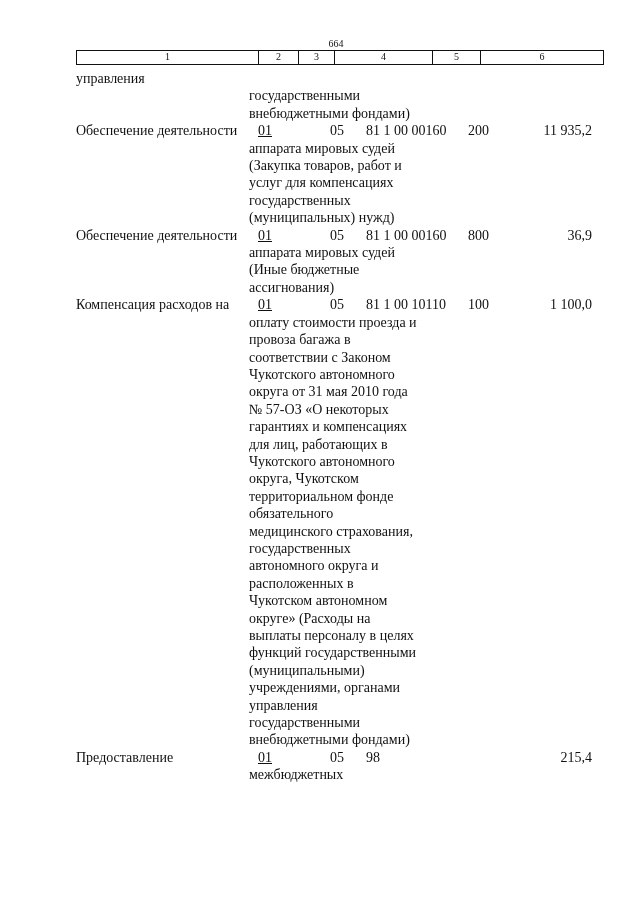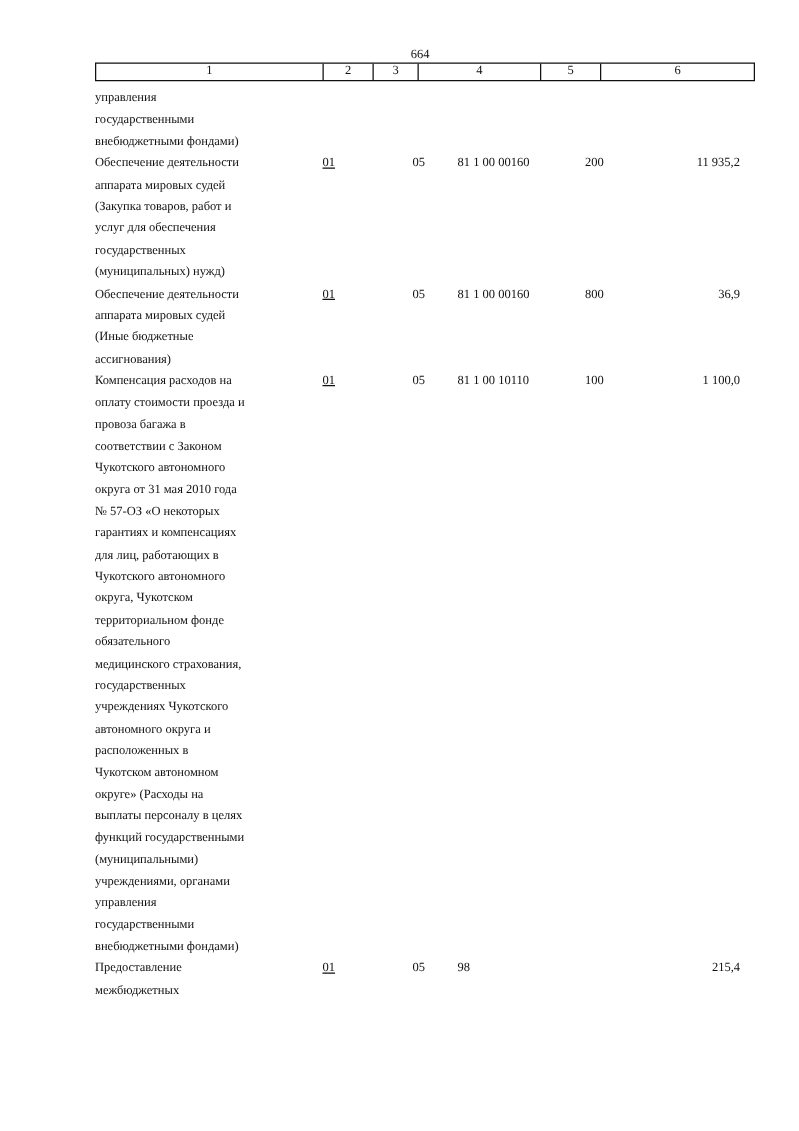--- a/index.html
+++ b/index.html
@@ -8,21 +8,21 @@
   .page-num { position: absolute; left: 0; width: 672px; top: 38px; text-align: center;
               font-size: 10px; line-height: 11px; }
   .hdr { position: absolute; left: 76px; top: 50px; width: 528px; height: 15px;
          border: 1.5px solid #111; box-sizing: border-box; display: flex; }
   .hdr div { font-size: 10px; line-height: 12px; text-align: center; box-sizing: border-box;
              border-right: 1px solid #111; }
   .hdr div:last-child { border-right: none; }
   .c1 { width: 182px; } .c2 { width: 40px; } .c3 { width: 36px; }
   .c4 { width: 98px; } .c5 { width: 48px; } .c6 { flex: 1; }
   .body { position: absolute; left: 76px; top: 70px; width: 528px; }
-  .row { display: flex; font-size: 10px; line-height: 17.4px; }
+  .row { display: flex; font-size: 14px; line-height: 17.4px; justify-content: center; }
   .row .desc { width: 182px; white-space: pre; }
   .row .k1 { width: 40px; text-decoration: underline; } .row .k2 { width: 36px; margin-left: 32px; } .row .k3 { width: 102px; }
   .row .k4 { width: 48px; } .row .val { flex: 1; text-align: right; padding-right: 12px; }
 </style>
 </head>
 <body>
 
 <div class="page-num">664</div>
 
 <div class="hdr">
@@ -60,21 +60,21 @@
         <div class="k4">200</div>
         <div class="val">11 935,2</div>
       </div>
       <div class="row">
         <div class="desc">аппарата мировых судей</div>
       </div>
       <div class="row">
         <div class="desc">(Закупка товаров, работ и</div>
       </div>
       <div class="row">
-        <div class="desc">услуг для обеспечения</div>
+        <div class="desc">услуг для компенсациях</div>
       </div>
       <div class="row">
         <div class="desc">государственных</div>
       </div>
       <div class="row">
         <div class="desc">(муниципальных) нужд)</div>
       </div>
     </div>
     <div>
       <div class="row">
@@ -140,23 +140,20 @@
       <div class="row">
         <div class="desc">обязательного</div>
       </div>
       <div class="row">
         <div class="desc">медицинского страхования,</div>
       </div>
       <div class="row">
         <div class="desc">государственных</div>
       </div>
       <div class="row">
-        <div class="desc">учреждениях Чукотского</div>
-      </div>
-      <div class="row">
         <div class="desc">автономного округа и</div>
       </div>
       <div class="row">
         <div class="desc">расположенных в</div>
       </div>
       <div class="row">
         <div class="desc">Чукотском автономном</div>
       </div>
       <div class="row">
         <div class="desc">округе» (Расходы на</div>

